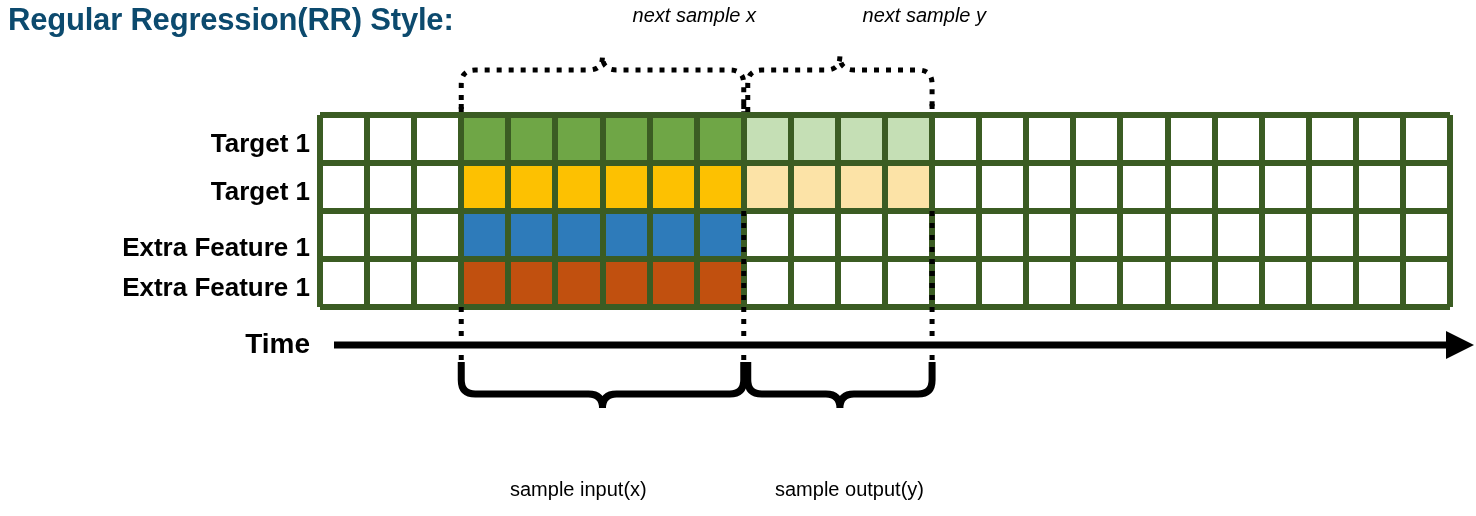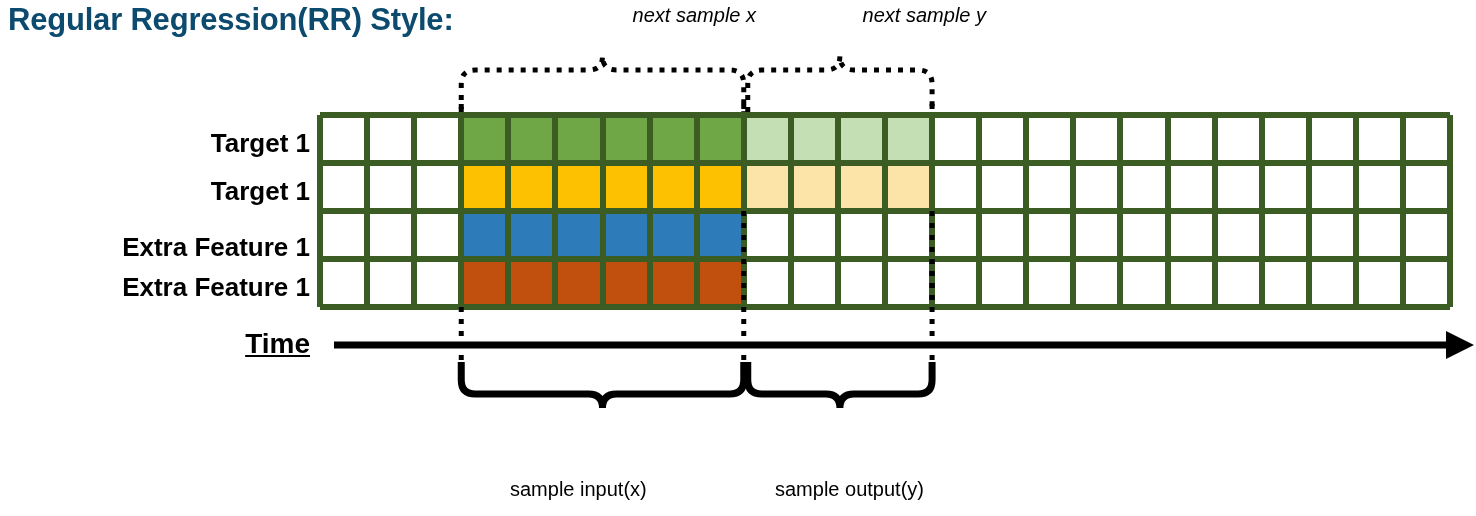--- a/index.html
+++ b/index.html
@@ -17,21 +17,21 @@
   }
 
   .rowlabel{
     position:absolute;right:0;width:300px;text-align:right;
     font-size:26px;font-weight:bold;color:#000;white-space:nowrap;
     line-height:1;
   }
 
   .timelabel{
     position:absolute;width:300px;text-align:right;
-    font-size:28px;font-weight:bold;color:#000;white-space:nowrap;text-decoration:underline;
+    font-size:28px;font-weight:bold;color:#000;white-space:nowrap;
   }
 
   .brace-label{
     position:absolute;font-size:20px;font-style:italic;color:#000;
     white-space:nowrap;text-align:center;
   }
 
   .caption{
     position:absolute;font-size:20px;color:#000;white-space:pre;
     line-height:1.30;

